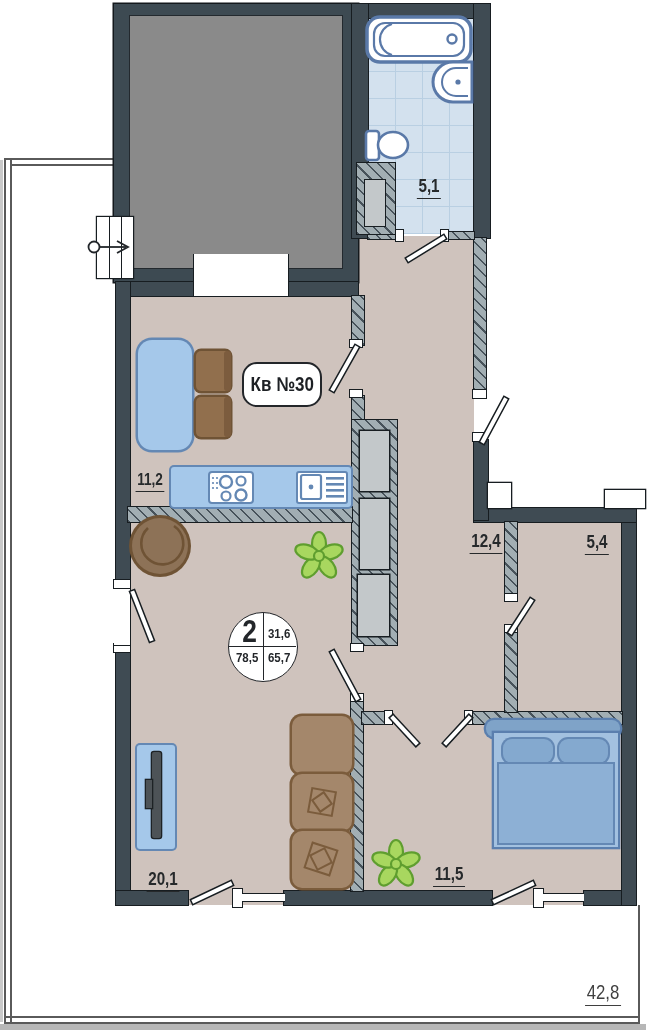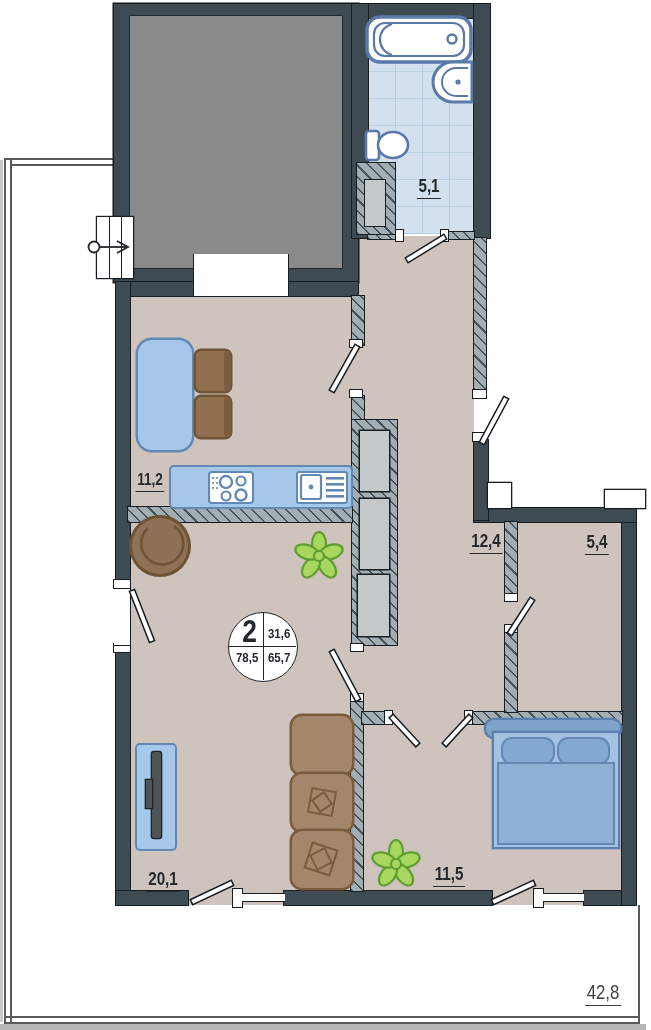--- a/index.html
+++ b/index.html
@@ -248,20 +248,23 @@
       </g>
     </g>
 
     <g stroke="#22262a" fill="none" stroke-width="1.8">
       <circle cx="94" cy="247" r="5.5" fill="#ffffff"></circle>
       <line x1="100" y1="247" x2="126" y2="247"></line>
       <path d="M 117 241 L 128 247 L 117 253"></path>
     </g>
   </svg>
 
+  <div class="abs badge" style="left:242px;top:362px;width:76px;height:41px;">
+    <span>Кв №30</span>
+  </div>
 
   <div class="abs stamp" style="left:228px;top:612px;">
     <div class="abs stamp-line" style="left:34px;top:0;width:1.4px;height:66.8px;"></div>
     <div class="abs stamp-line" style="left:0;top:33px;width:66.8px;height:1.4px;"></div>
     <span class="stxt" style="left:12px;top:1px;font-size:31px;">2</span>
     <span class="stxt" style="left:37px;top:13px;font-size:13.5px;">31,6</span>
     <span class="stxt" style="left:5px;top:37px;font-size:13.5px;">78,5</span>
     <span class="stxt" style="left:37px;top:37px;font-size:13.5px;">65,7</span>
   </div>
 

